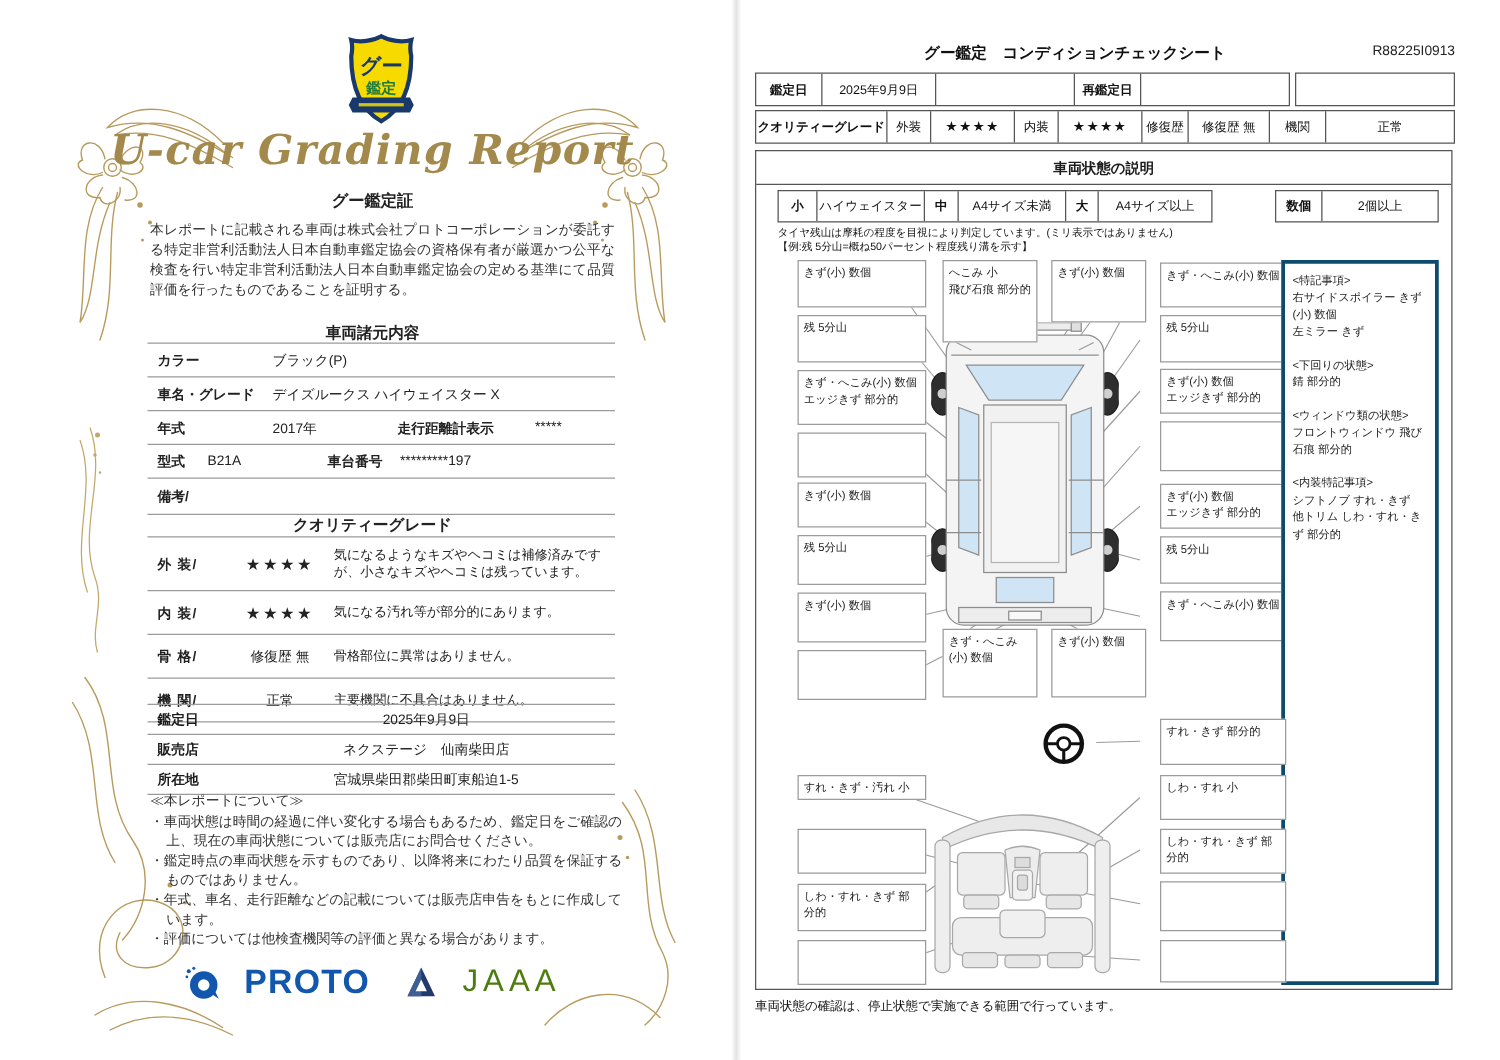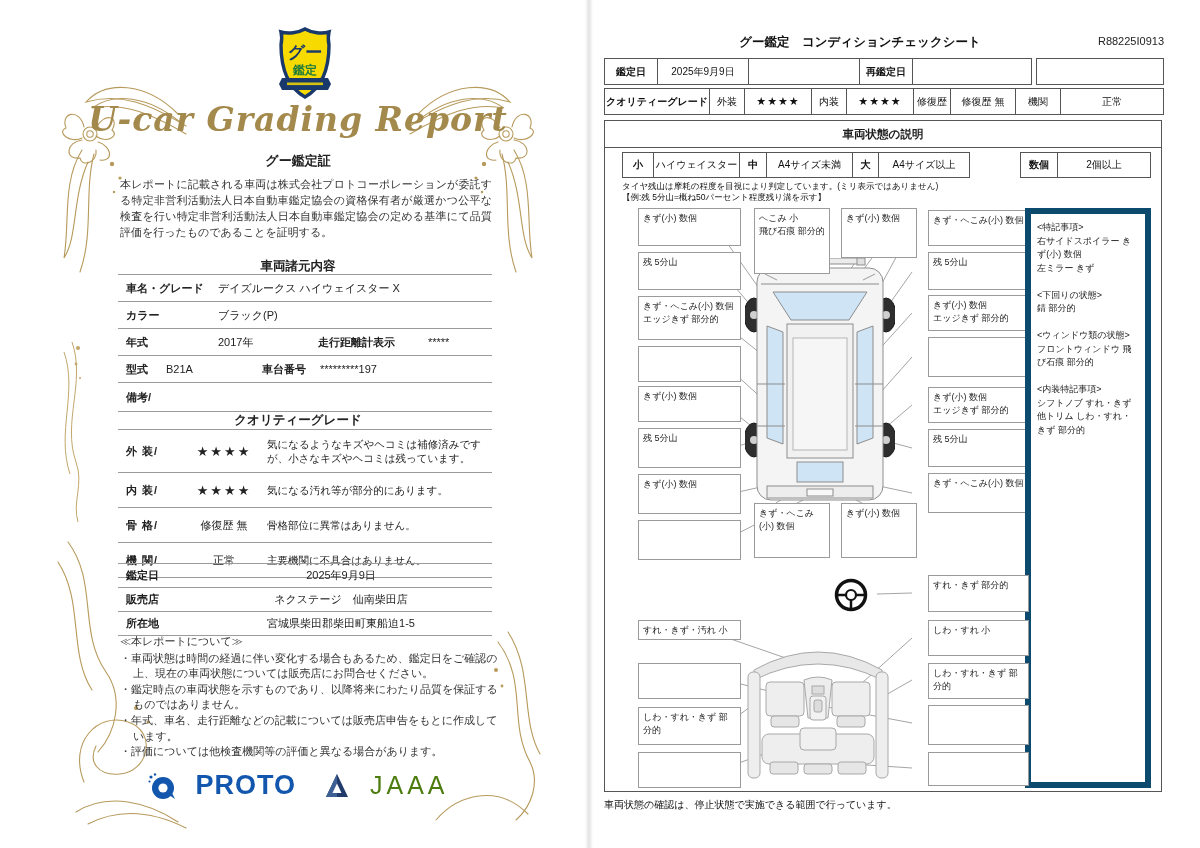--- a/index.html
+++ b/index.html
@@ -52,21 +52,21 @@
   .tbl .c:last-child{border-right:none;}
   .tbl .c.st{letter-spacing:1px;font-size:11px;}
   .outerbox{position:absolute;left:4px;top:90px;width:558px;height:672px;
       border:1.2px solid #555;box-sizing:border-box;}
   .sec-title-row{height:26px;border-bottom:1.2px solid #555;display:flex;
       align-items:center;justify-content:center;font-weight:bold;font-size:11.5px;}
   .tirenote{position:absolute;left:22px;top:151px;font-size:8.5px;line-height:1.35;color:#111;}
   .cbox{position:absolute;border:1px solid #9b9b9b;background:#fff;font-size:9px;
       line-height:1.45;padding:3px 4px;color:#222;box-sizing:border-box;overflow:hidden;margin-left:16px;}
   .remarks{position:absolute;left:425px;top:178px;width:126px;height:580px;
-      border:6px solid #0c4a6e;background:#fff;font-size:9px;line-height:1.5;
+      border:3px solid #0c4a6e;background:#fff;font-size:9px;line-height:1.5;
       padding:7px 6px;color:#222;white-space:pre-line;box-sizing:border-box;}
   .lines{position:absolute;left:0;top:0;pointer-events:none;}
   .cline{stroke:#9a9a9a;stroke-width:0.9;}
   .sh-footer{position:absolute;left:4px;top:768px;font-size:10px;color:#111;}
   .divider{position:absolute;left:585px;top:0;width:8px;height:848px;
       background:linear-gradient(to right,#ffffff,#e3e3e3 50%,#ffffff);}
 </style>
 </head>
 <body>
 
@@ -126,26 +126,26 @@
   </svg>
 
   <div class="cert-title">U-car Grading Report</div>
   <div class="cert-sub">グー鑑定証</div>
   <div class="cert-intro">本レポートに記載される車両は株式会社プロトコーポレーションが委託する特定非営利活動法人日本自動車鑑定協会の資格保有者が厳選かつ公平な検査を行い特定非営利活動法人日本自動車鑑定協会の定める基準にて品質評価を行ったものであることを証明する。</div>
 
   <div class="sec-head" style="top:236px">車両諸元内容</div>
 
   <div class="spec" style="top:252px">
     <div class="spec-row">
+      <span class="lb" style="width:92px">カラー</span>
+      <span>ブラック(P)</span>
+    </div>
+    <div class="spec-row">
       <span class="lb" style="width:92px">車名・グレード</span>
       <span>デイズルークス ハイウェイスター X</span>
-    </div>
-    <div class="spec-row">
-      <span class="lb" style="width:92px">カラー</span>
-      <span>ブラック(P)</span>
     </div>
     <div class="spec-row">
       <span class="lb" style="width:92px">年式</span>
       <span style="width:100px">2017年</span>
       <span class="lb" style="width:110px">走行距離計表示</span>
       <span>*****</span>
     </div>
     <div class="spec-row">
       <span class="lb" style="width:40px">型式</span>
       <span style="width:96px">B21A</span>

